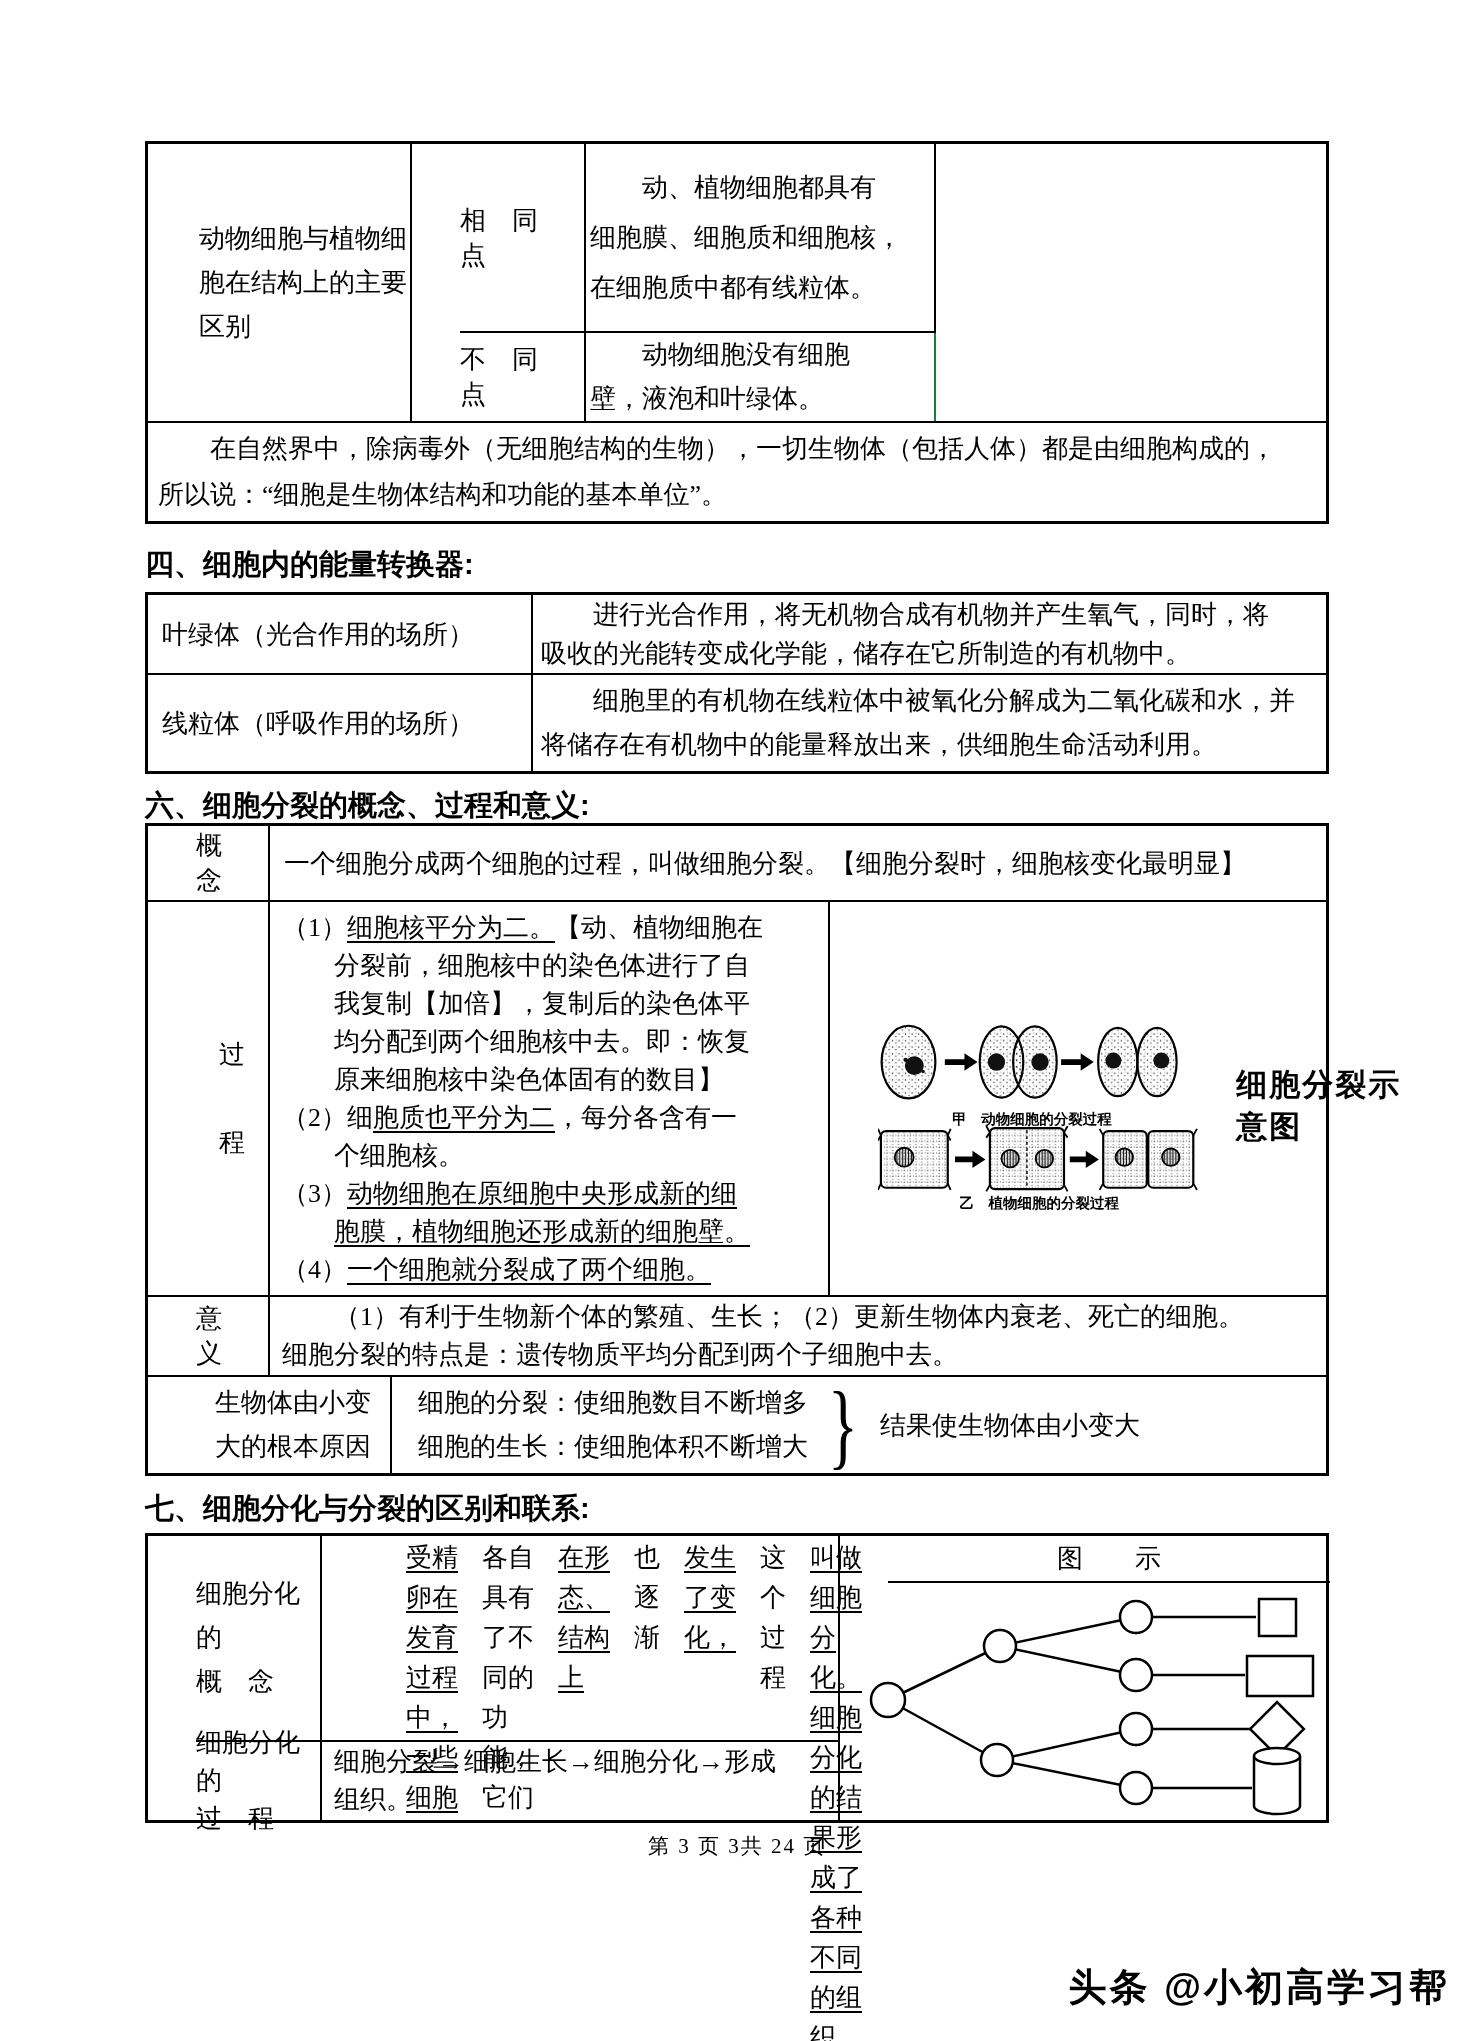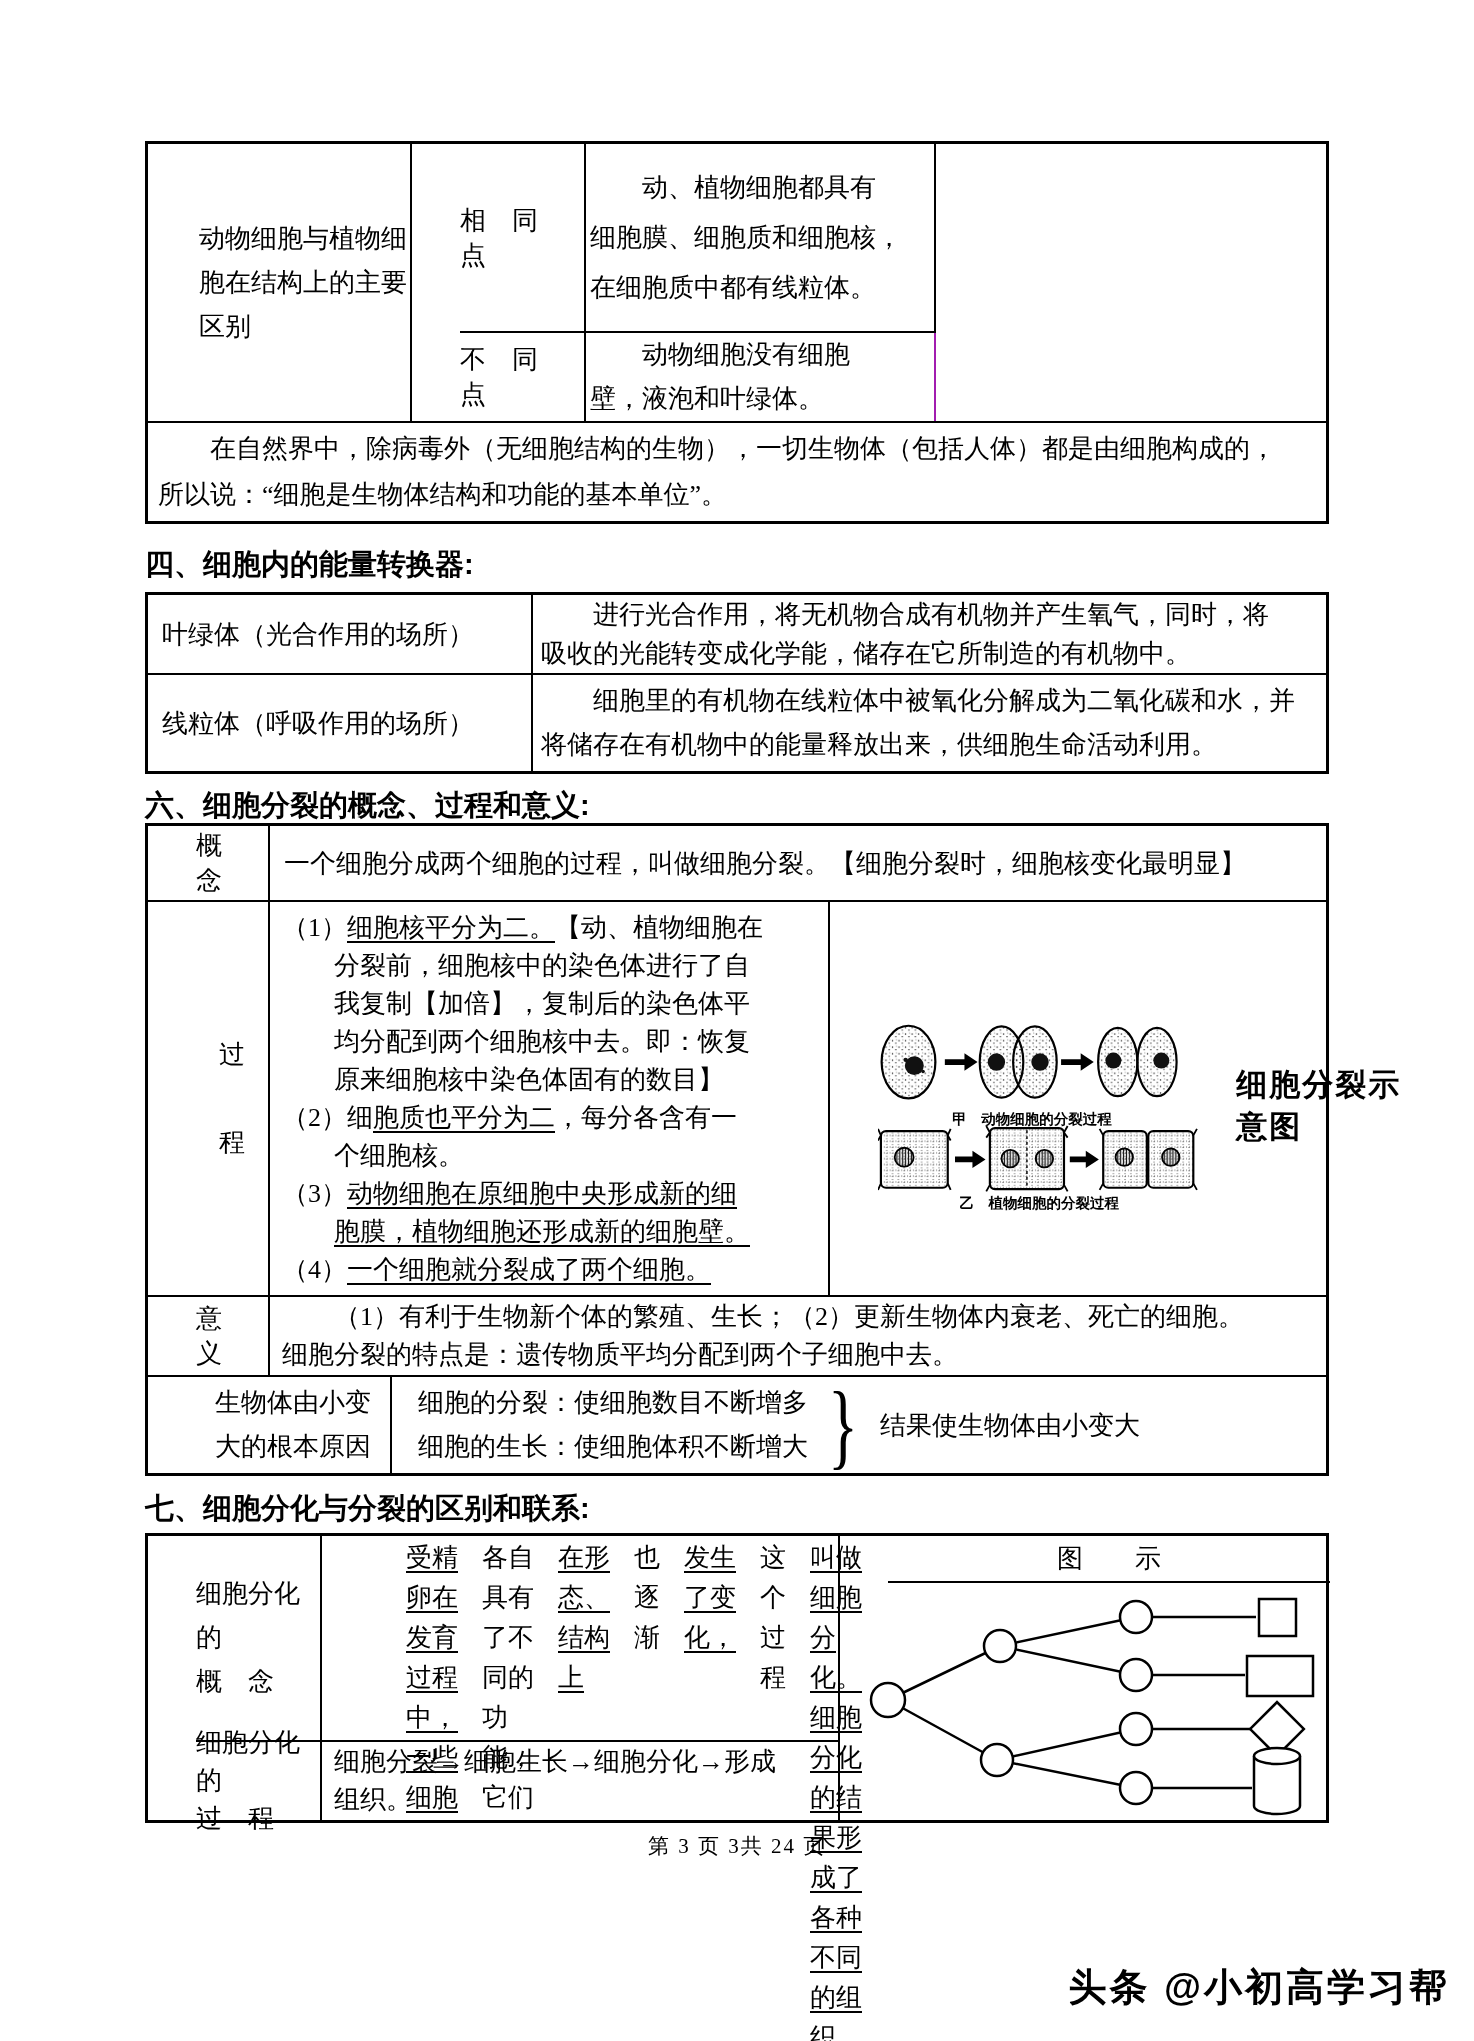--- a/index.html
+++ b/index.html
@@ -16,21 +16,21 @@
 
   
   #table1{left:145px; top:141px; width:1178px; border:3px solid #000;
           display:grid; grid-template-columns:264px 174px 350px 1fr;
           grid-template-rows:189px 88px 100px;}
   .t1-group{grid-row:1/3; grid-column:1; border-right:2px solid #000; line-height:44px;}
   .t1-same-label{grid-row:1; grid-column:2; border-right:2px solid #000; border-bottom:2px solid #000;}
   .t1-same-text{grid-row:1; grid-column:3; border-right:2px solid #000; border-bottom:2px solid #000; line-height:50px; padding:0 4px;}
   .t1-empty{grid-row:1/3; grid-column:4;}
   .t1-diff-label{grid-row:2; grid-column:2; border-right:2px solid #000;}
-  .t1-diff-text{grid-row:2; grid-column:3; border-right:2px solid #a21caf; line-height:44px; padding:0 4px;}
+  .t1-diff-text{grid-row:2; grid-column:3; border-right:2px solid #15803d; line-height:44px; padding:0 4px;}
   .t1-note{grid-row:3; grid-column:1/5; border-top:2px solid #000; line-height:46px; padding:0 10px;}
 
   
   .heading{font-family:"Liberation Sans","DejaVu Sans",sans-serif; font-weight:bold; font-size:29px;}
 
   
   #table2{left:145px; top:592px; width:1178px; border:3px solid #000;
           display:grid; grid-template-columns:385px 1fr; grid-template-rows:80px 96px;}
   .t2-l1{grid-row:1; grid-column:1; border-right:2px solid #000; border-bottom:2px solid #000; padding-left:14px;}
   .t2-t1{grid-row:1; grid-column:2; border-bottom:2px solid #000; line-height:39px; padding:0 8px;}

